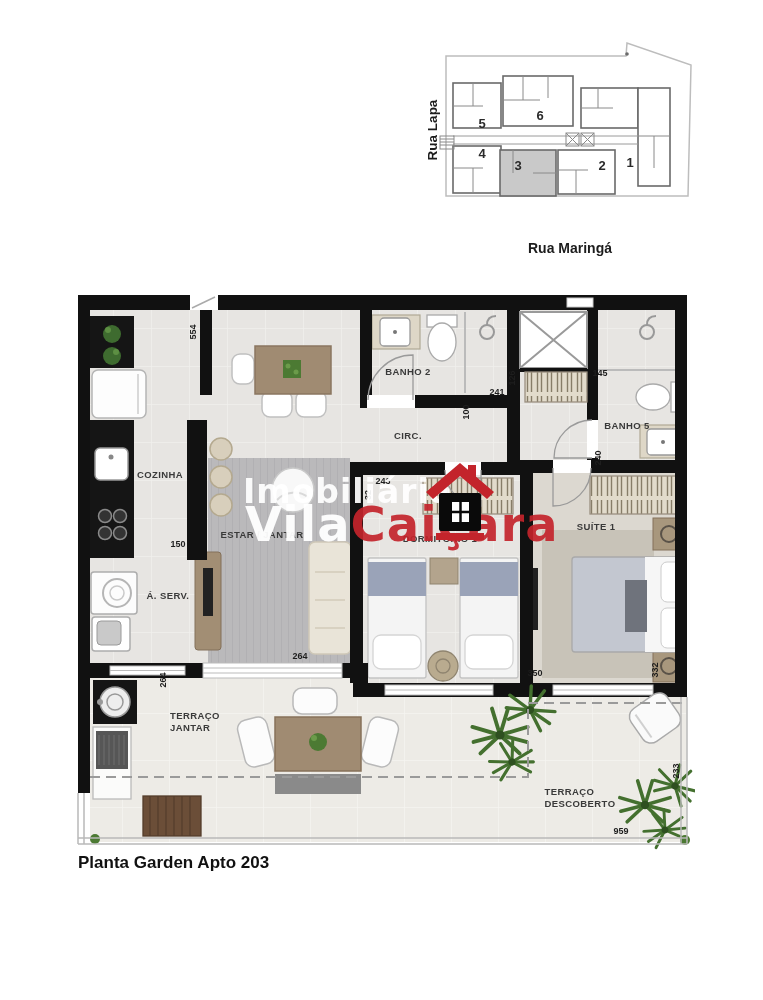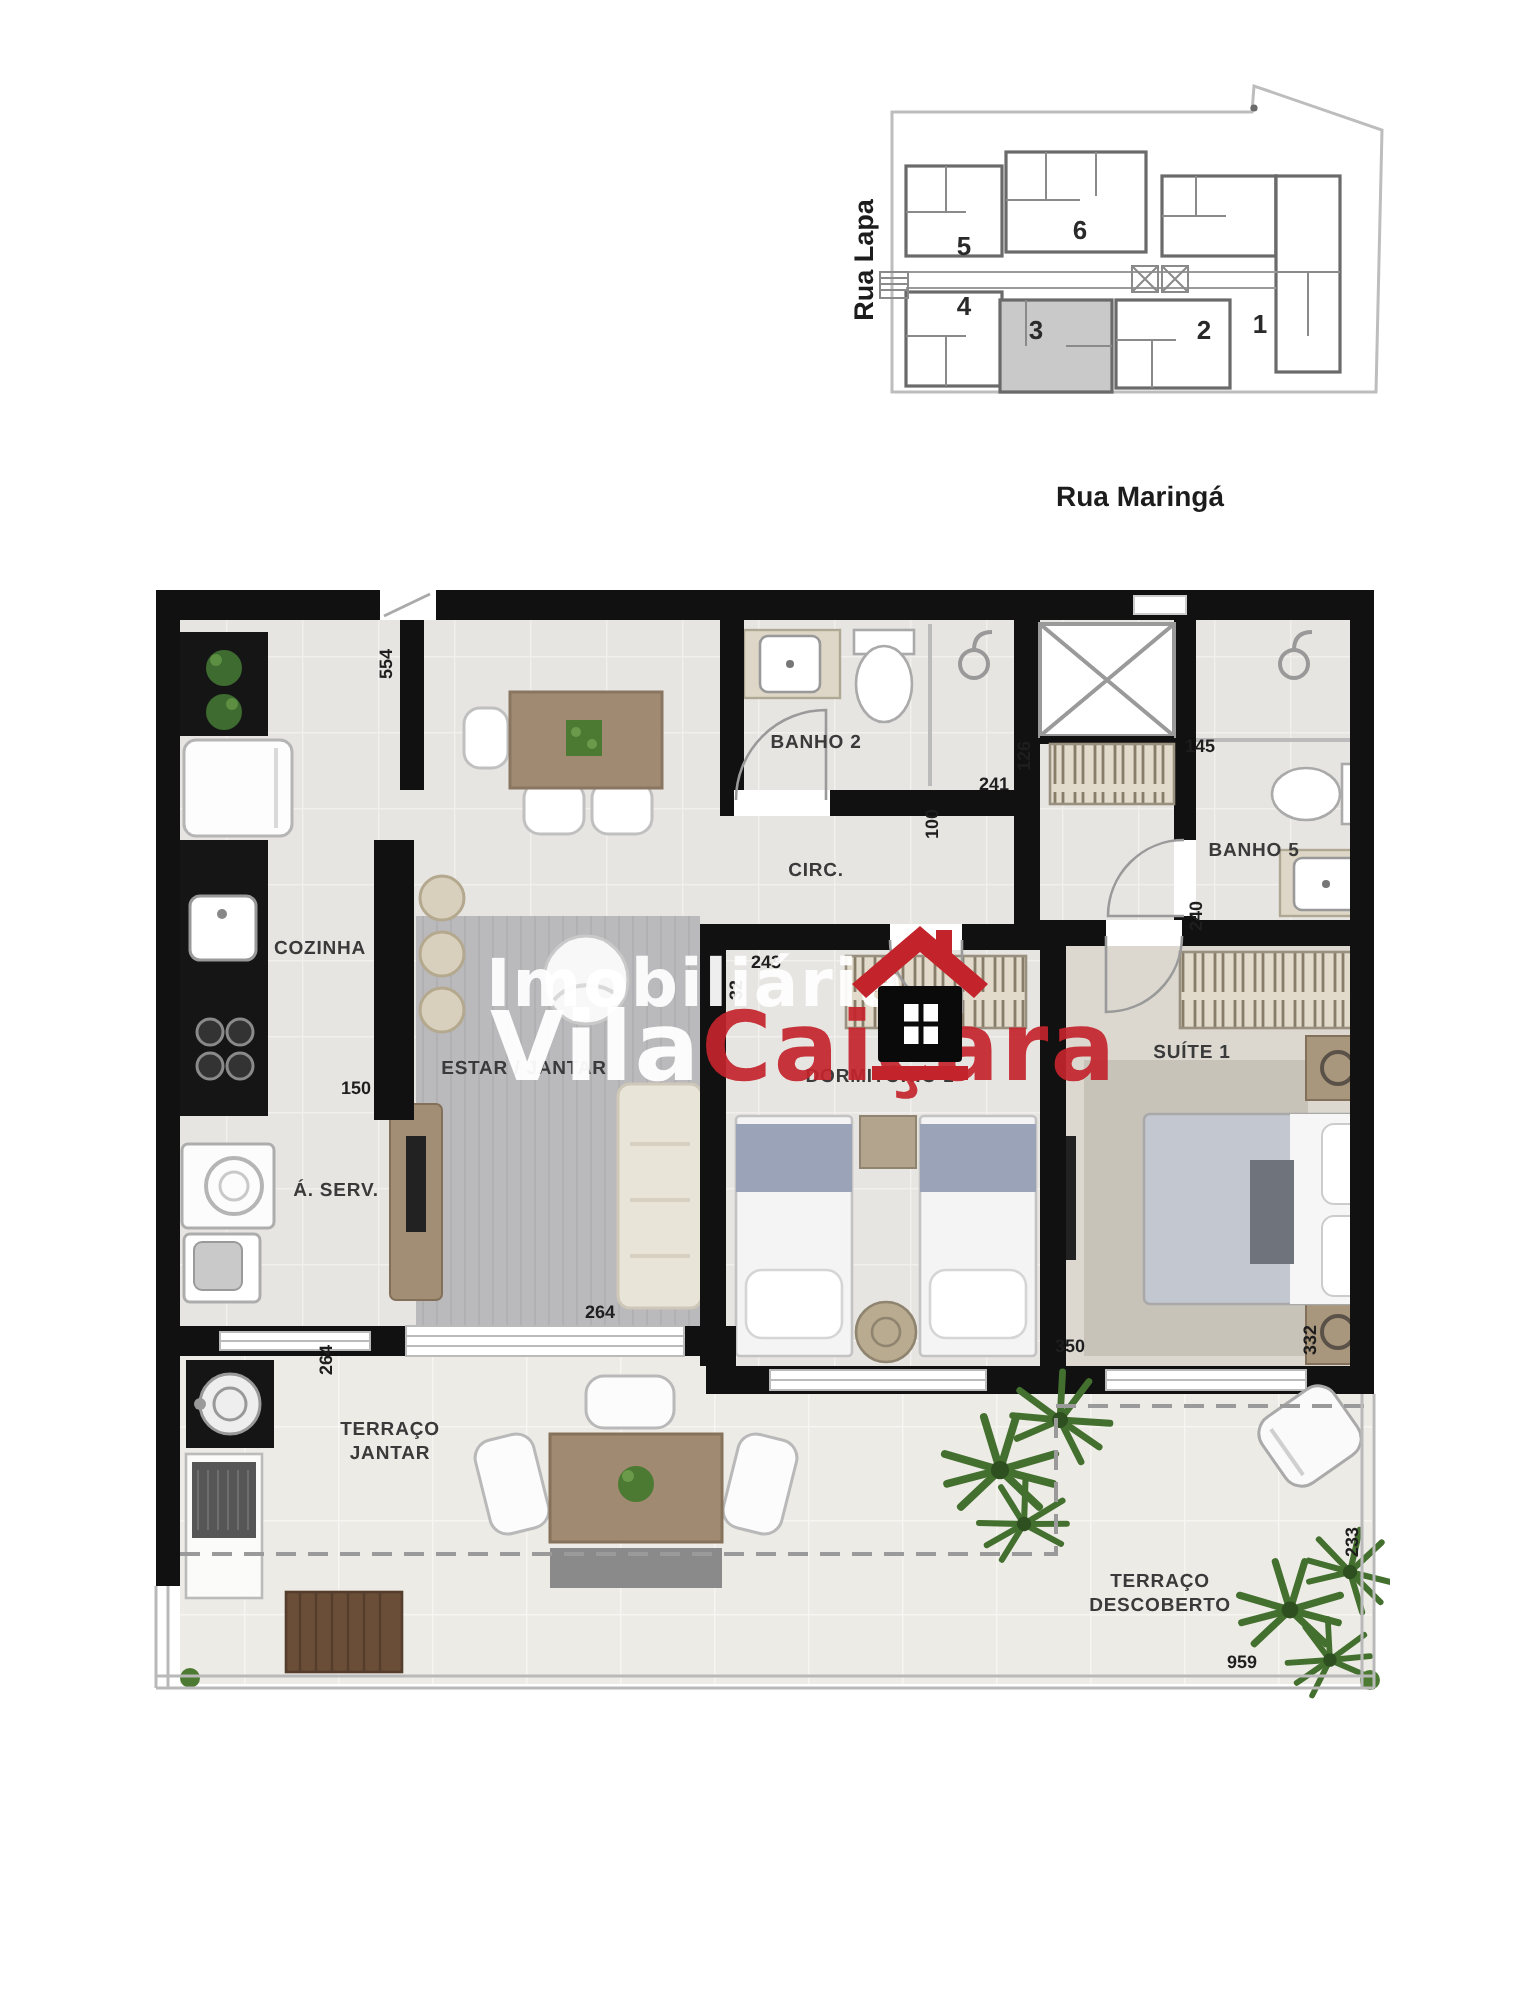--- a/index.html
+++ b/index.html
@@ -11,21 +11,21 @@
   .kp-street-left{position:absolute;left:4px;top:92px;transform:translate(-50%,-50%) rotate(-90deg);
       font-size:13.5px;font-weight:bold;color:#1c1c1c;white-space:nowrap;}
   .kp-street-bottom{position:absolute;left:142px;top:174px;transform:translate(-50%,-50%);
       font-size:14px;font-weight:bold;color:#1c1c1c;white-space:nowrap;margin-top:36px;}
   .kpnum{position:absolute;transform:translate(-50%,-50%);font-size:13px;font-weight:bold;color:#2a2a2a;}
 
   
   .plan{position:absolute;left:75px;top:290px;width:620px;height:565px;}
   .plan svg{position:absolute;left:0;top:0;}
   .lbl{position:absolute;transform:translate(-50%,-50%);font-weight:bold;color:#3a3a3a;
-       font-size:9.5px;letter-spacing:.4px;white-space:nowrap;text-align:center;line-height:1.3;z-index:2;}
+       font-size:9.5px;letter-spacing:.4px;white-space:nowrap;line-height:1.3;z-index:2;}
   .dim{position:absolute;transform:translate(-50%,-50%);font-weight:bold;color:#1e1e1e;
        font-size:9px;white-space:nowrap;z-index:2;}
   .dim.v{transform:translate(-50%,-50%) rotate(-90deg);}
 
   
   .watermark{position:absolute;left:0;top:0;width:763px;height:1000px;pointer-events:none;z-index:5;}
   .wm-line1{position:absolute;left:243px;top:472px;font-family:"DejaVu Sans",sans-serif;
       font-size:33px;font-weight:bold;color:rgba(255,255,255,.93);letter-spacing:1px;}
   .wm-line2{position:absolute;left:245px;top:496px;font-family:"DejaVu Sans",sans-serif;
       font-size:48px;font-weight:bold;letter-spacing:1px;}
@@ -356,13 +356,14 @@
       <rect x="44" y="5" width="8" height="16" fill="#c3242b"></rect>
       <polygon points="36,3 2,32 9,39 36,16 63,39 70,32" fill="#c3242b"></polygon>
       <rect x="15" y="33" width="42" height="38" rx="2" fill="#0a0a0a"></rect>
       <rect x="27" y="41" width="19" height="22" fill="#ffffff" stroke="#0a0a0a" stroke-width="2"></rect>
       <line x1="36.5" y1="41" x2="36.5" y2="63" stroke="#0a0a0a" stroke-width="2.5"></line>
       <line x1="27" y1="52" x2="46" y2="52" stroke="#0a0a0a" stroke-width="2.5"></line>
       <rect x="12" y="73" width="48" height="7" fill="#c3242b"></rect>
     </svg>
   </div>
 
+  <div class="caption">Planta Garden Apto 203</div>
 </div>
 
 </body></html>

